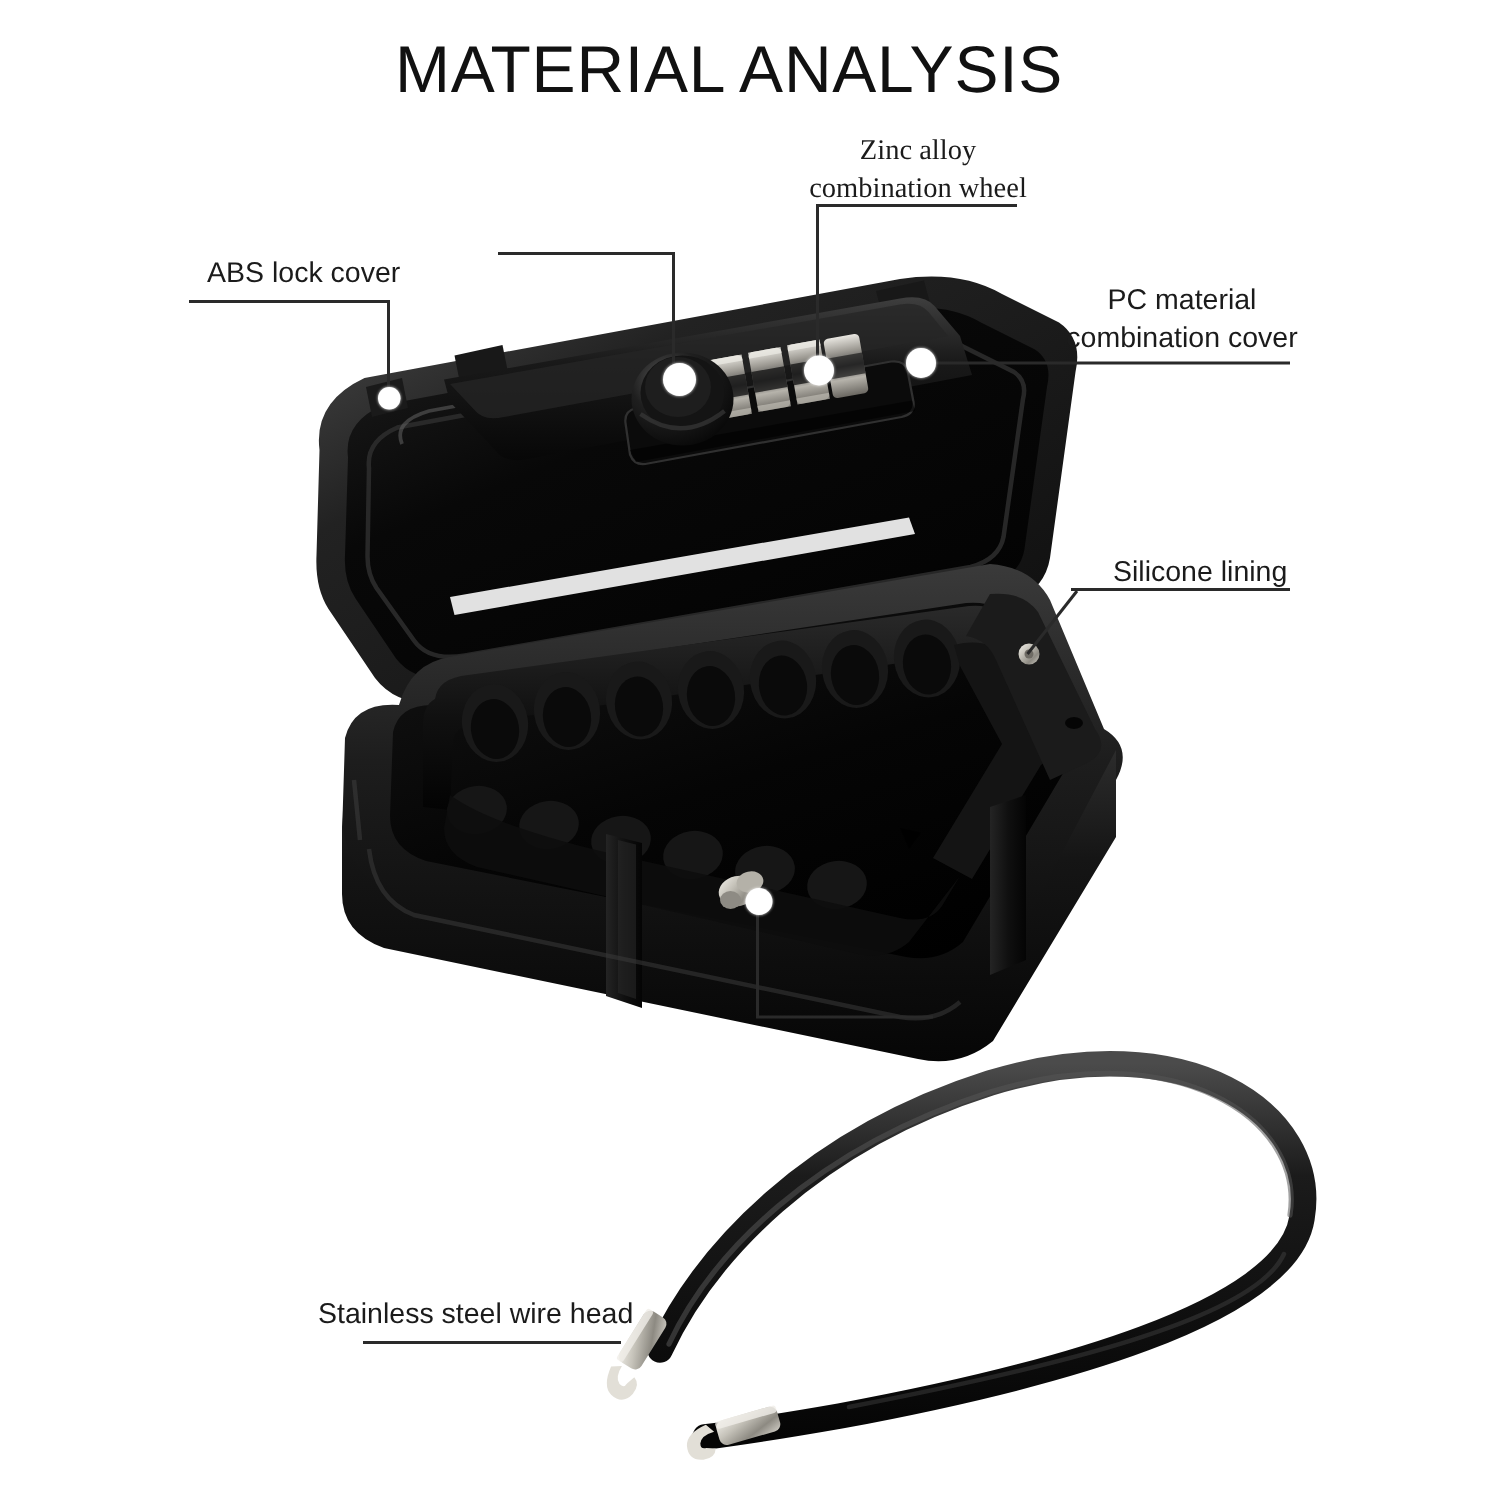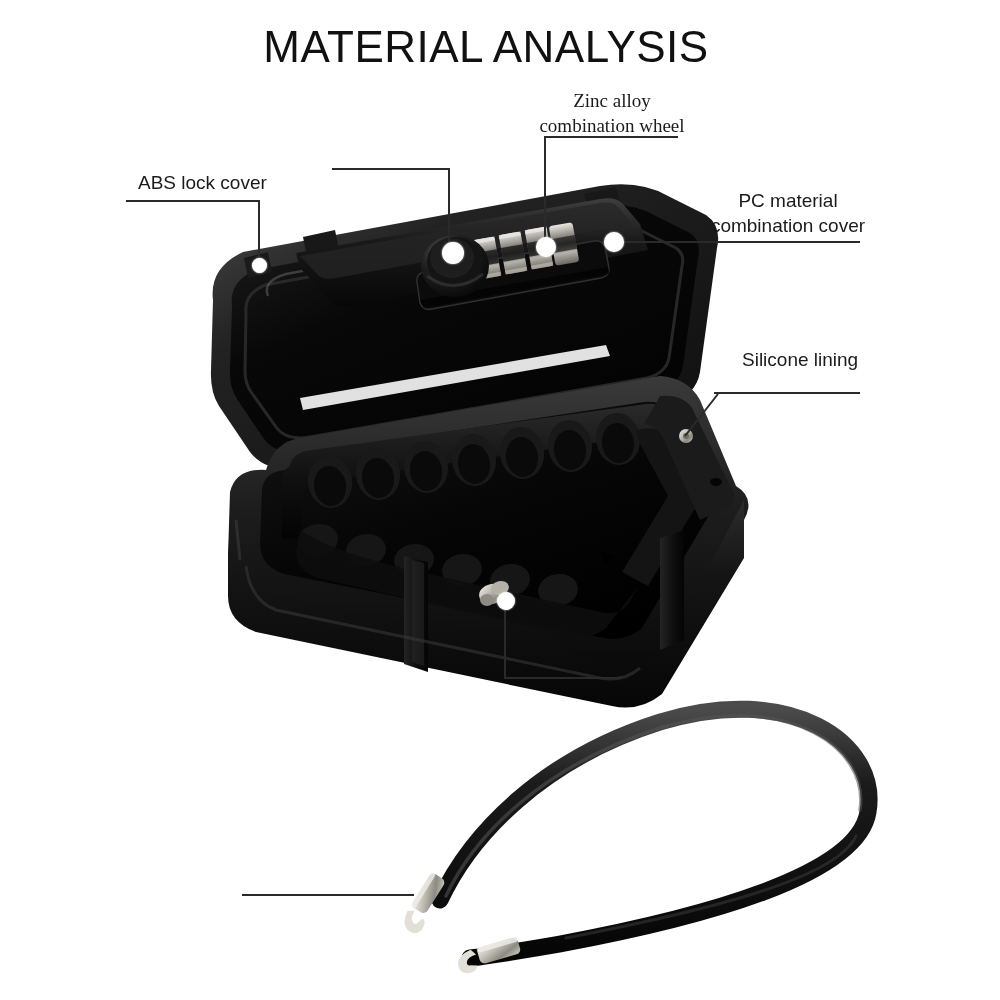--- a/index.html
+++ b/index.html
@@ -333,25 +333,26 @@
 combination wheel</div>
   <div class="lead-h" style="left:544px; top:136px; width:134px;"></div>
   <div class="lead-v" style="left:544px; top:136px; height:108px;"></div>
   <div class="dot" style="left:536px; top:237px; width:20px; height:20px;"></div>
 
   <div class="callout ctr" style="left:700px; top:188px; width:176px;">PC material
 combination cover</div>
   <div class="lead-h" style="left:620px; top:241px; width:240px;"></div>
   <div class="dot" style="left:604px; top:232px; width:20px; height:20px;"></div>
 
-  <div class="callout lft" style="left:742px; top:347px;">Silicone lining</div>
+  <div class="callout lft" style="left:742px; top:369px;">Silicone lining</div>
   <div class="lead-h" style="left:714px; top:392px; width:146px;"></div>
   <svg class="lead-diag" style="left:680px; top:388px;" width="44" height="52">
     <line x1="38" y1="6" x2="5" y2="48" stroke="#2a2a2a" stroke-width="2"></line>
   </svg>
 
   <div class="lead-v" style="left:504px; top:602px; height:76px;"></div>
   <div class="lead-h" style="left:504px; top:677px; width:118px;"></div>
   <div class="dot" style="left:497px; top:592px; width:18px; height:18px;"></div>
 
+  <div class="callout lft" style="left:212px; top:864px;">Stainless steel wire head</div>
   <div class="lead-h" style="left:242px; top:894px; width:172px;"></div>
 
 </div>
 
 </body></html>

